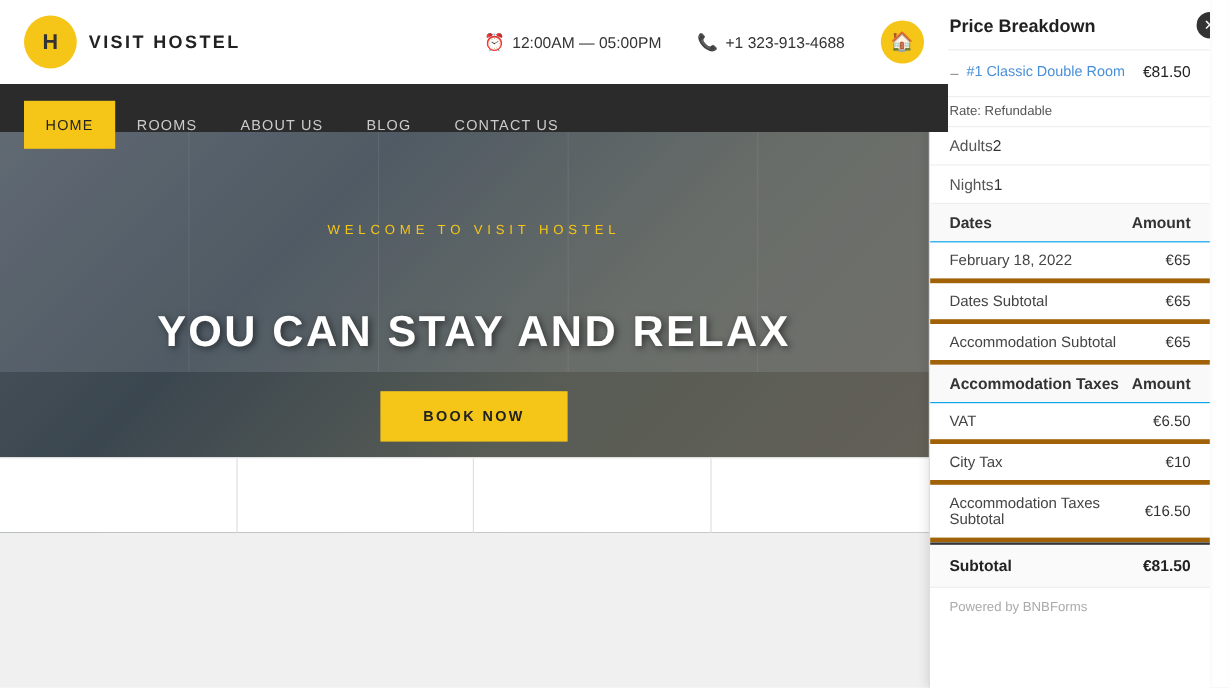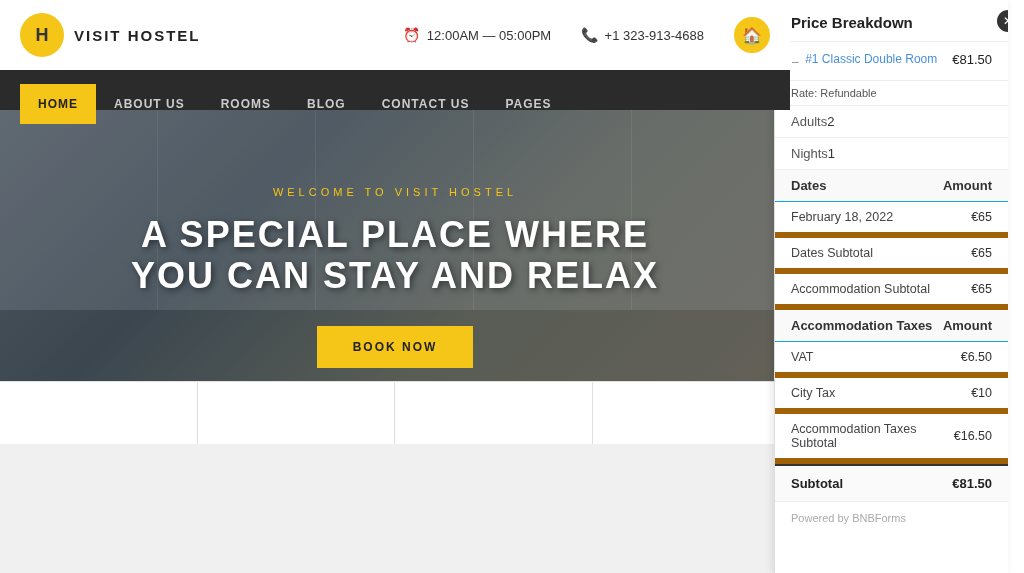--- a/index.html
+++ b/index.html
@@ -83,21 +83,21 @@
       height: 40px;
       display: flex;
       align-items: center;
       padding: 0 20px;
       position: relative;
       z-index: 2;
     }
     .nav-item {
       color: #ccc;
       font-size: 12px;
-      font-weight: bold;
+      font-weight: normal;
       letter-spacing: 1px;
       padding: 0 18px;
       height: 40px;
       display: flex;
       align-items: center;
       text-transform: uppercase;
       cursor: pointer;
       margin-top: 28px;
     }
     .nav-item.active {
@@ -258,21 +258,21 @@
       justify-content: space-between;
       background: #f9f9f9;
       border-bottom: 1px solid #0ea5e9;
     }
     .section-header-row .col-label { font-weight: bold; color: #333; font-size: 13px; }
     .data-row {
       padding: 8px 16px;
       display: flex;
       justify-content: space-between;
       align-items: center;
-      border-bottom: 6px solid #a16207;
+      border-bottom: 4px solid #a16207;
       color: #333;
     }
     .data-row .dlabel { color: #444; font-size: 12.5px; }
     .data-row .dvalue { font-size: 12.5px; font-weight: 500; }
     .subtotal-row {
       padding: 10px 16px;
       display: flex;
       justify-content: space-between;
       align-items: center;
       border-bottom: 1px solid #eee;
@@ -328,41 +328,40 @@
       <div class="contact-item">
         <span class="contact-icon">📞</span>
         <span>+1 323-913-4688</span>
       </div>
       <div class="home-icon-btn">🏠</div>
     </div>
   </div>
 
   <nav class="site-nav">
     <div class="nav-item active">HOME</div>
+    <div class="nav-item">ROOMS</div>
     <div class="nav-item">ABOUT US</div>
-    <div class="nav-item">ROOMS</div>
     <div class="nav-item">BLOG</div>
     <div class="nav-item">CONTACT US</div>
-    <div class="nav-item">PAGES</div>
   </nav>
 
   <div class="hero-section">
     <div class="kitchen-overlay">
       <div class="cabinet-lines">
         <div class="cabinet-panel"></div>
         <div class="cabinet-panel"></div>
         <div class="cabinet-panel"></div>
         <div class="cabinet-panel"></div>
         <div class="cabinet-panel"></div>
       </div>
     </div>
     <div class="hero-content">
       <div class="hero-tagline">WELCOME TO VISIT HOSTEL</div>
       <div class="hero-title">
-        <span>A SPECIAL PLACE WHERE</span><br>
+        <br>
         <span>YOU CAN STAY AND RELAX</span>
       </div>
       <button class="hero-btn">BOOK NOW</button>
     </div>
     <div class="bottom-strip">
       <div class="strip-cell"></div>
       <div class="strip-cell"></div>
       <div class="strip-cell"></div>
       <div class="strip-cell"></div>
     </div>

